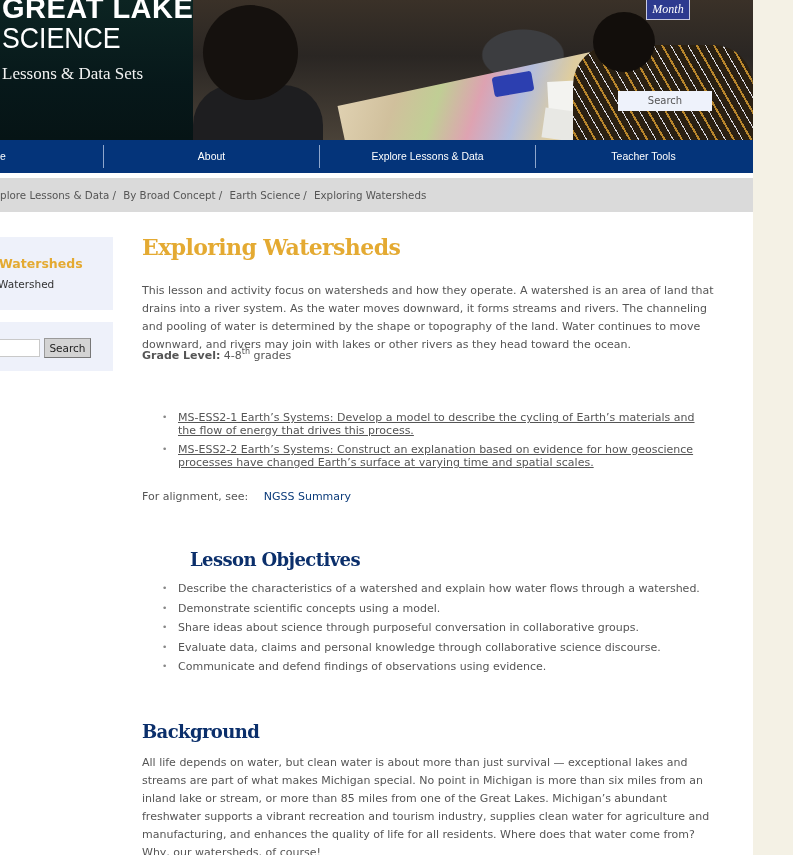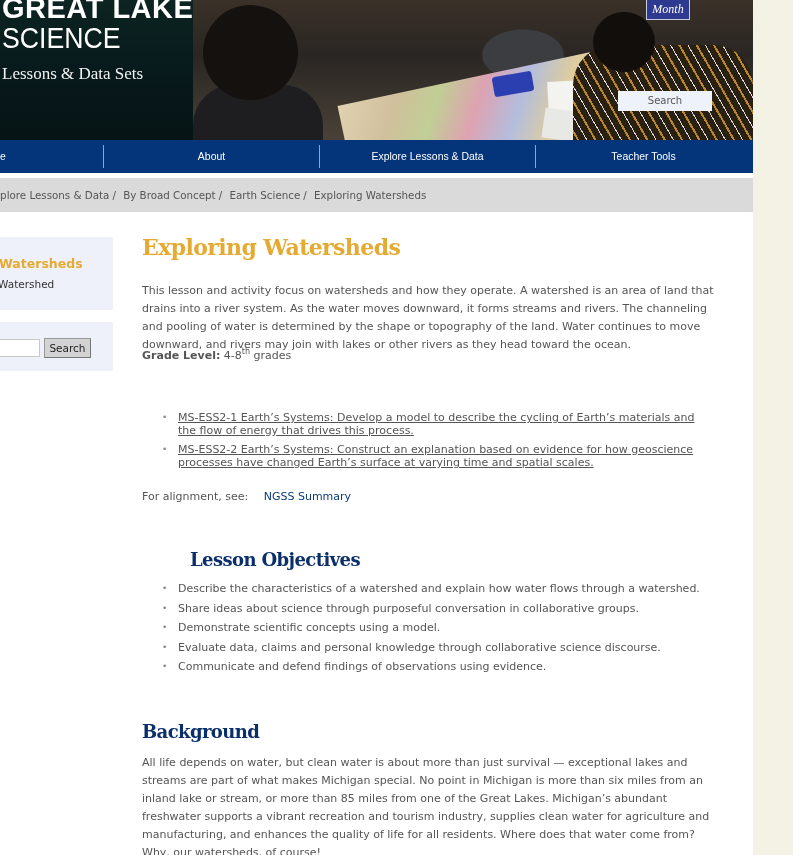--- a/index.html
+++ b/index.html
@@ -139,22 +139,22 @@
     <p class="grade"><b>Grade Level:</b> <span>4-8</span><sup>th</sup><span> grades</span></p>
     <ul class="pe-list">
       <li>MS-ESS2-1 Earth’s Systems: Develop a model to describe the cycling of Earth’s materials and the flow of energy that drives this process.</li>
       <li>MS-ESS2-2 Earth’s Systems: Construct an explanation based on evidence for how geoscience processes have changed Earth’s surface at varying time and spatial scales.</li>
     </ul>
     <p class="align"><span>For alignment, see: </span><a href="#">NGSS Summary</a></p>
 
     <h2 class="obj-h" style="position:absolute;">Lesson Objectives</h2>
     <ul class="obj">
       <li>Describe the characteristics of a watershed and explain how water flows through a watershed.</li>
+      <li>Demonstrate scientific concepts using a model.</li>
       <li>Share ideas about science through purposeful conversation in collaborative groups.</li>
-      <li>Demonstrate scientific concepts using a model.</li>
       <li>Evaluate data, claims and personal knowledge through collaborative science discourse.</li>
       <li>Communicate and defend findings of observations using evidence.</li>
     </ul>
 
     <h2 class="bg-h" style="position:absolute;">Background</h2>
     <p class="bg-p">All life depends on water, but clean water is about more than just survival — exceptional lakes and streams are part of what makes Michigan special. No point in Michigan is more than six miles from an inland lake or stream, or more than 85 miles from one of the Great Lakes. Michigan’s abundant freshwater supports a vibrant recreation and tourism industry, supplies clean water for agriculture and manufacturing, and enhances the quality of life for all residents. Where does that water come from? Why, our watersheds, of course!</p>
   </div>
 </div>
 
 </body></html>

